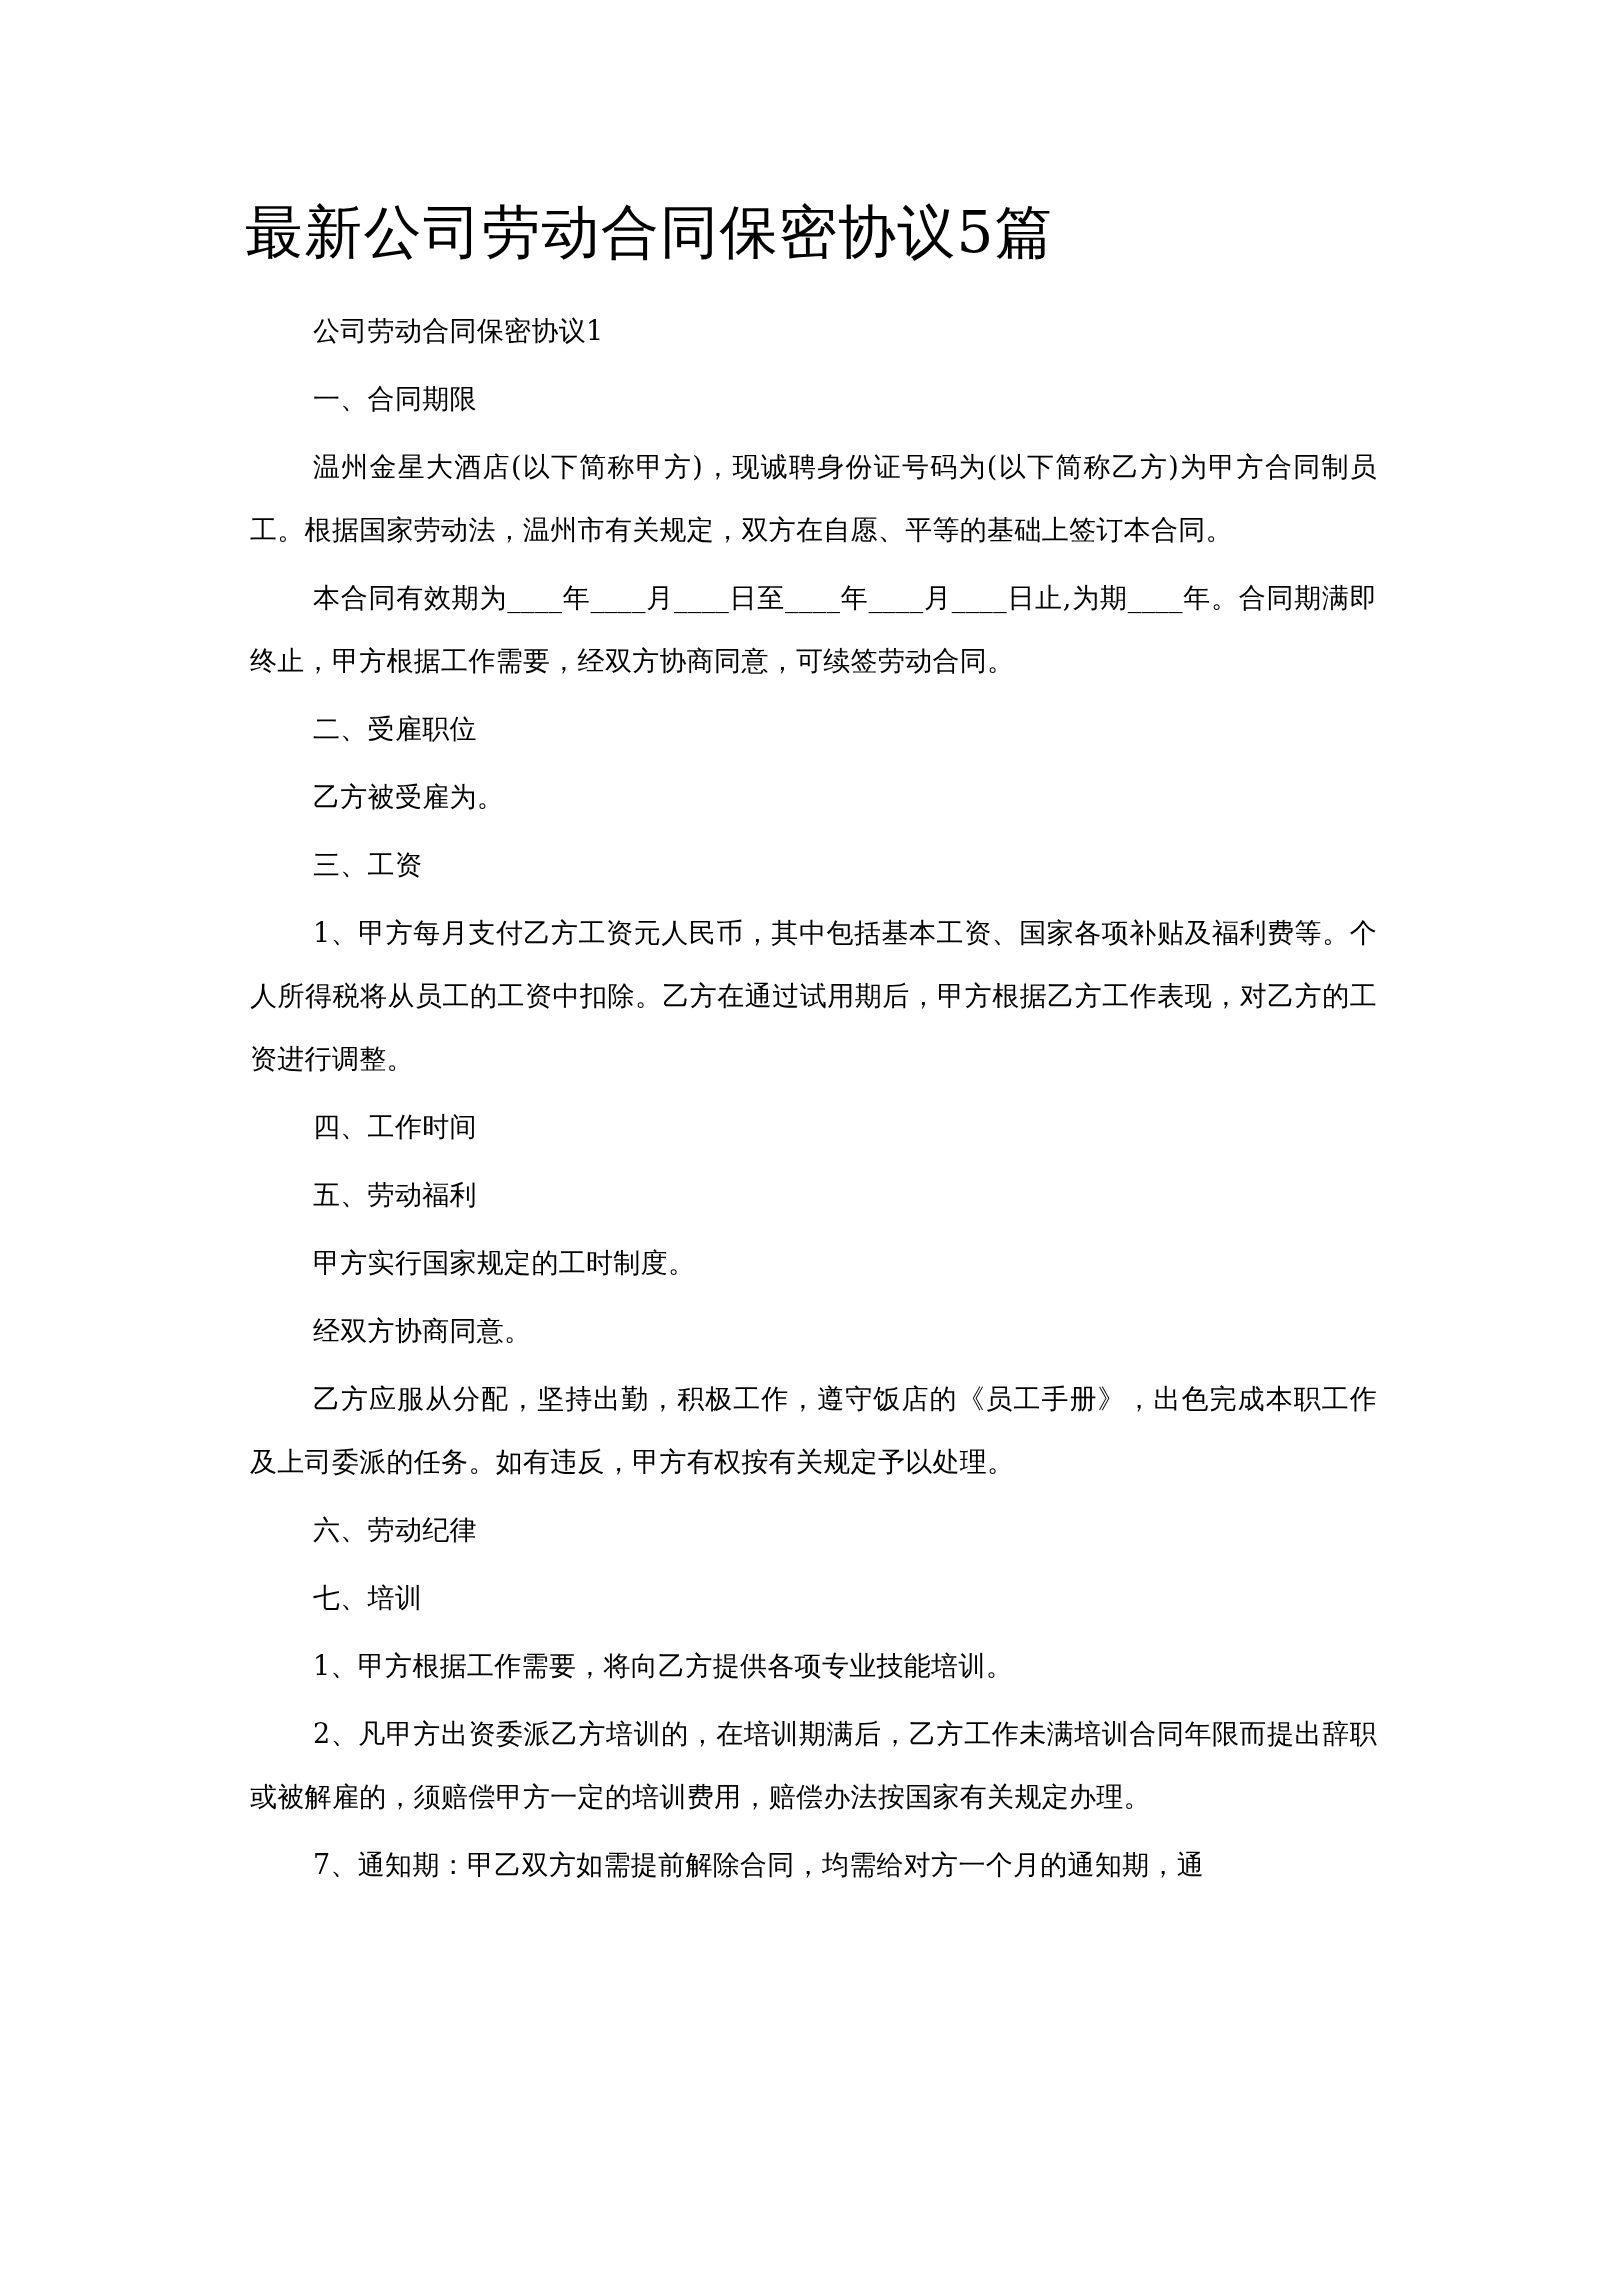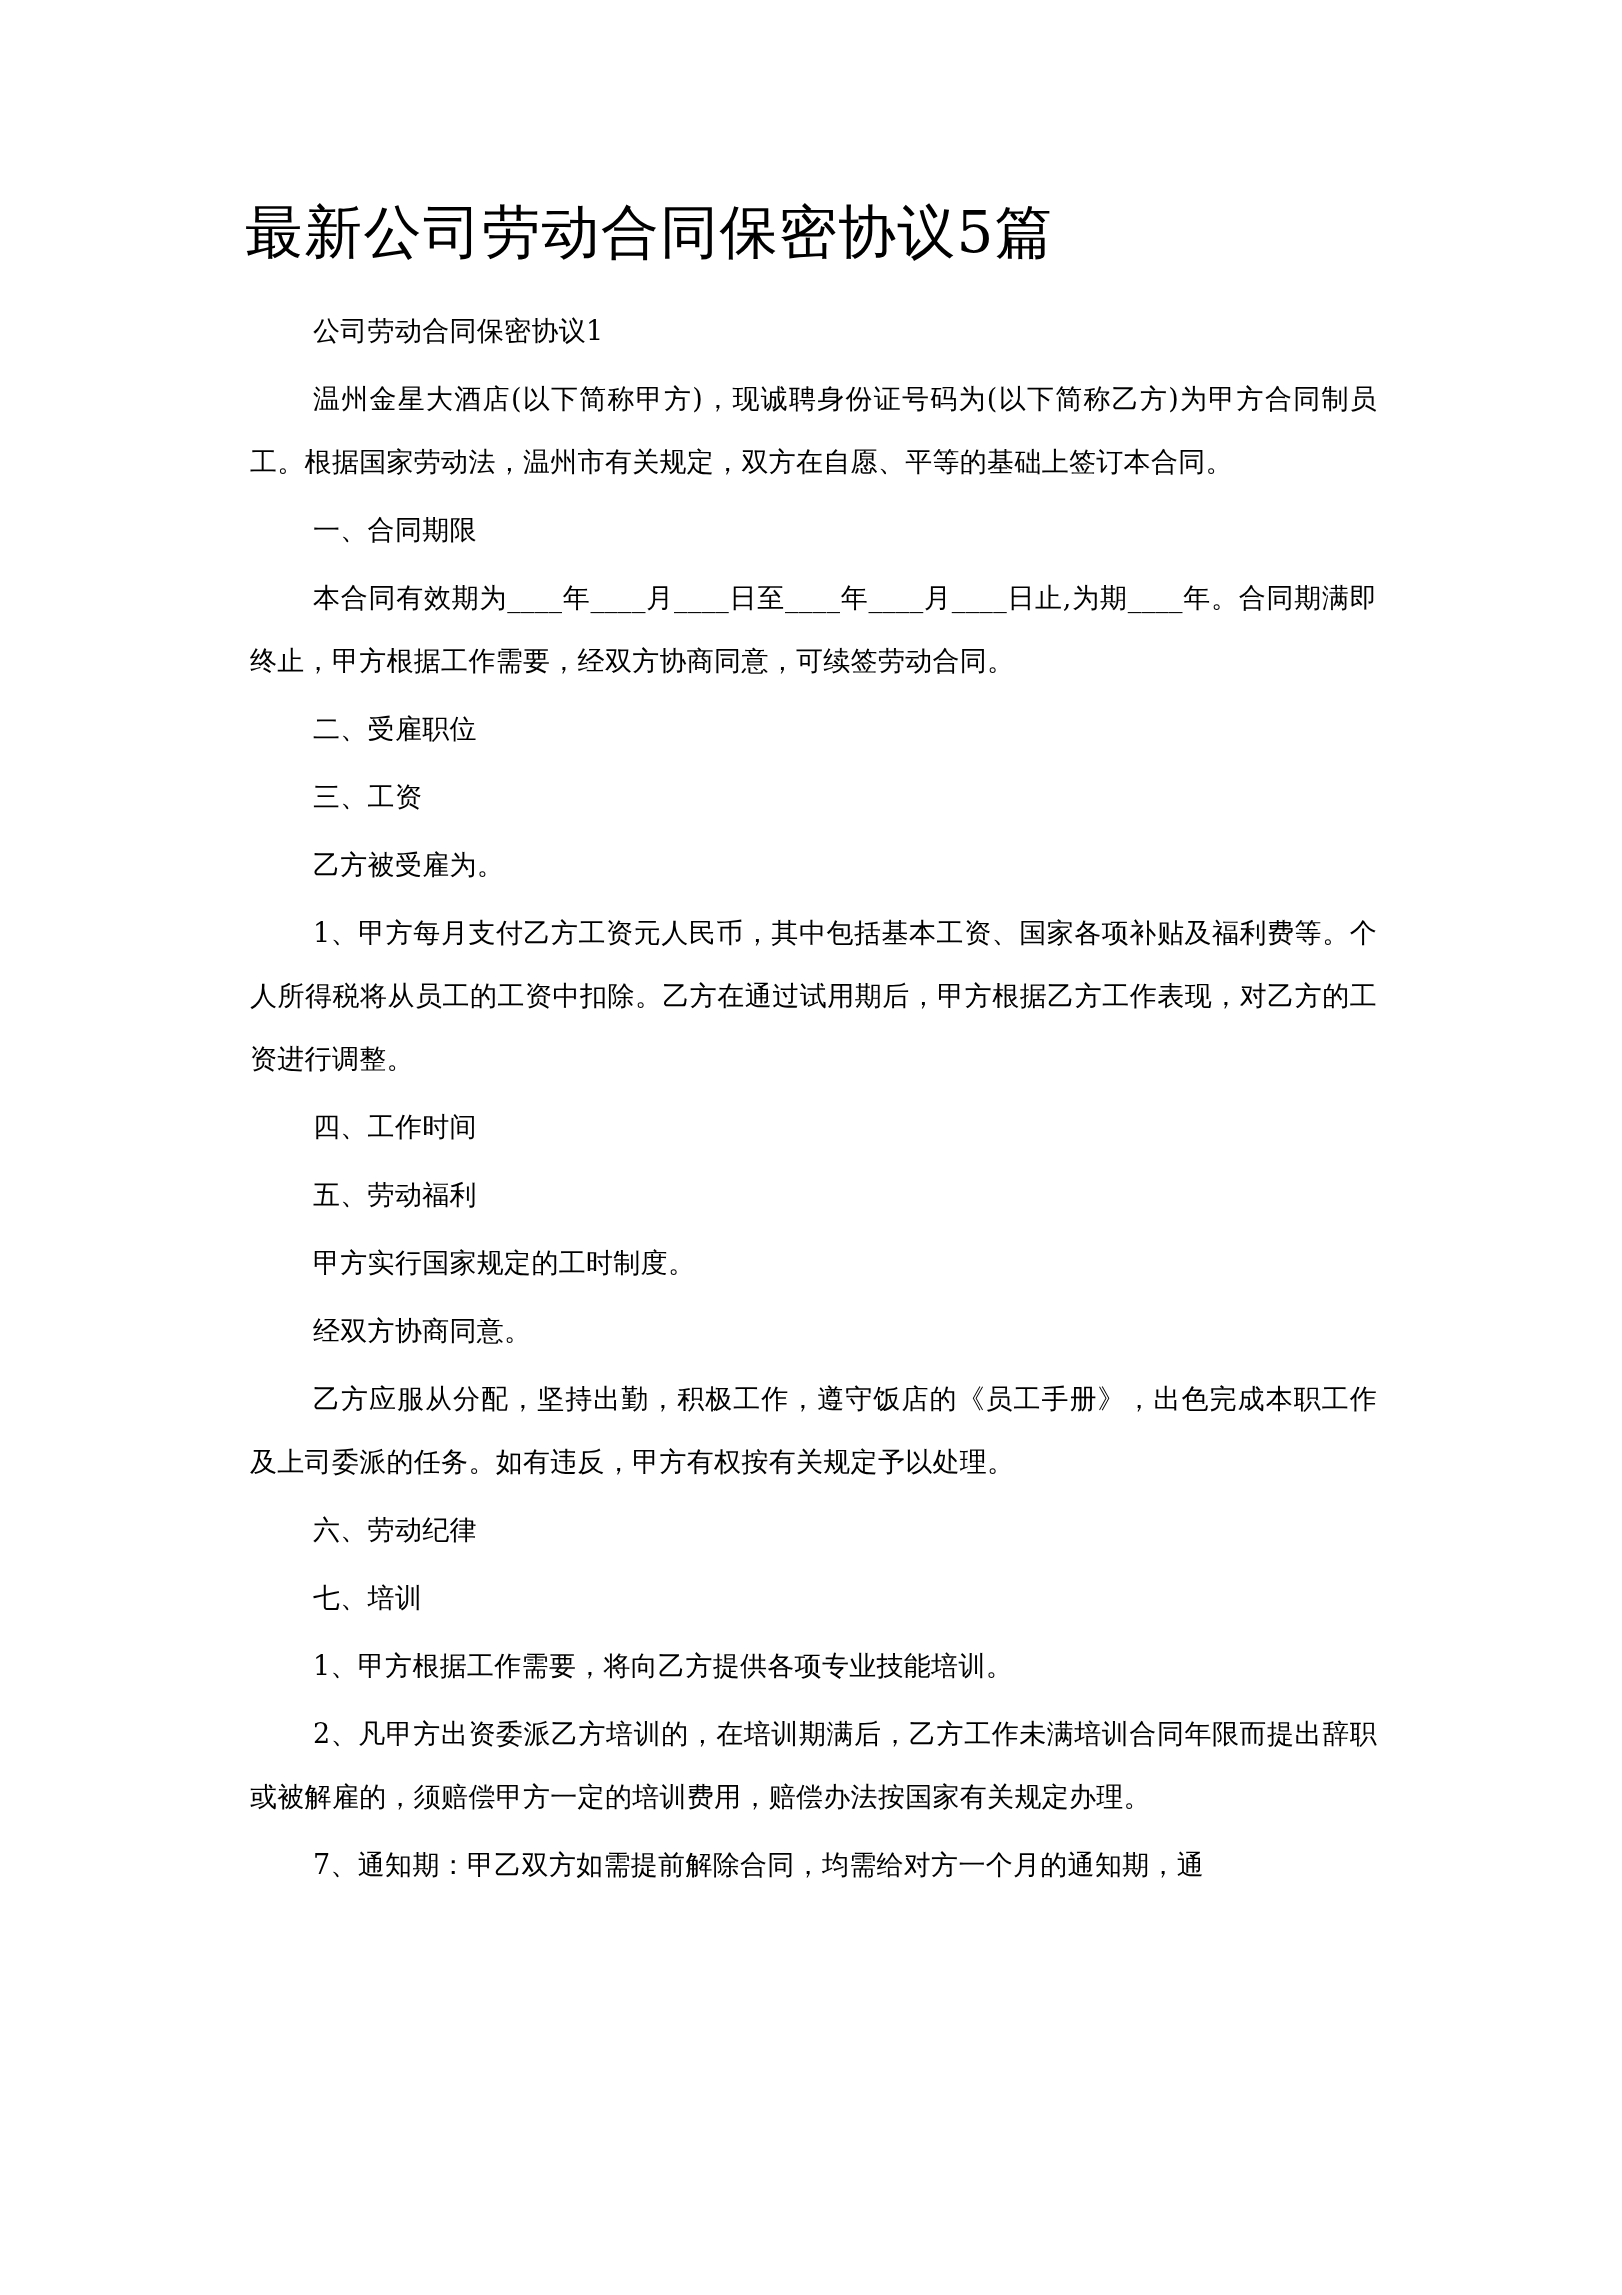--- a/index.html
+++ b/index.html
@@ -48,26 +48,26 @@
       letter-spacing: 0.3px;
     }
   </style>
 </head>
 <body>
 
 <div class="page">
   <div class="title">最新公司劳动合同保密协议5篇</div>
   <div class="body">
     <p class="para">公司劳动合同保密协议1</p>
+    <p class="para">一、合同期限</p>
     <p class="para">温州金星大酒店(以下简称甲方)，现诚聘身份证号码为(以下简称乙方)为甲方合同制员工。根据国家劳动法，温州市有关规定，双方在自愿、平等的基础上签订本合同。</p>
-    <p class="para">一、合同期限</p>
     <p class="para">本合同有效期为____年____月____日至____年____月____日止,为期____年。合同期满即终止，甲方根据工作需要，经双方协商同意，可续签劳动合同。</p>
     <p class="para">二、受雇职位</p>
+    <p class="para">乙方被受雇为。</p>
     <p class="para">三、工资</p>
-    <p class="para">乙方被受雇为。</p>
     <p class="para">1、甲方每月支付乙方工资元人民币，其中包括基本工资、国家各项补贴及福利费等。个人所得税将从员工的工资中扣除。乙方在通过试用期后，甲方根据乙方工作表现，对乙方的工资进行调整。</p>
     <p class="para">四、工作时间</p>
     <p class="para">五、劳动福利</p>
     <p class="para">甲方实行国家规定的工时制度。</p>
     <p class="para">经双方协商同意。</p>
     <p class="para">乙方应服从分配，坚持出勤，积极工作，遵守饭店的《员工手册》，出色完成本职工作及上司委派的任务。如有违反，甲方有权按有关规定予以处理。</p>
     <p class="para">六、劳动纪律</p>
     <p class="para">七、培训</p>
     <p class="para">1、甲方根据工作需要，将向乙方提供各项专业技能培训。</p>
     <p class="para">2、凡甲方出资委派乙方培训的，在培训期满后，乙方工作未满培训合同年限而提出辞职或被解雇的，须赔偿甲方一定的培训费用，赔偿办法按国家有关规定办理。</p>

